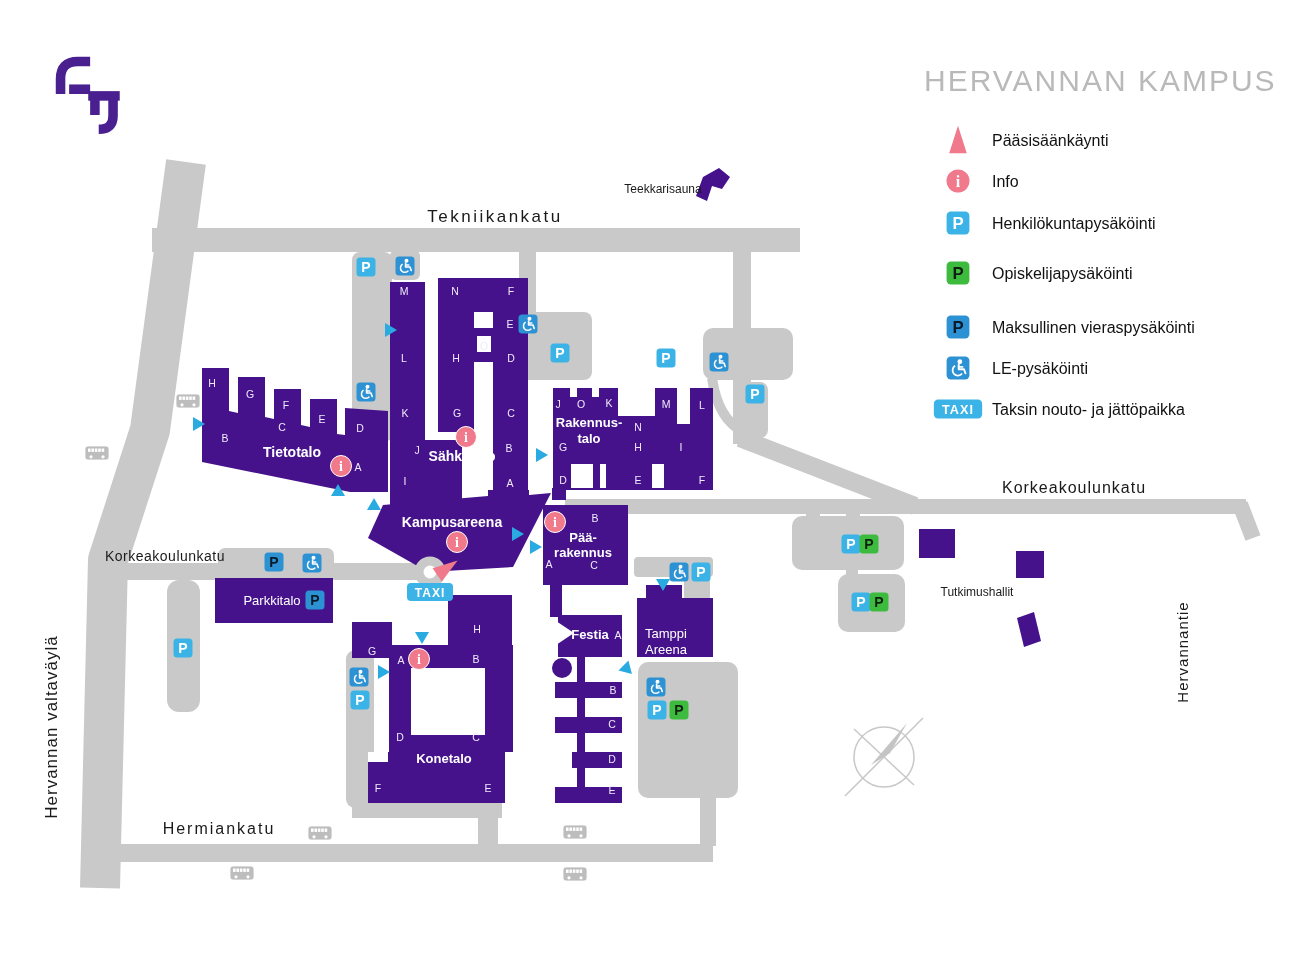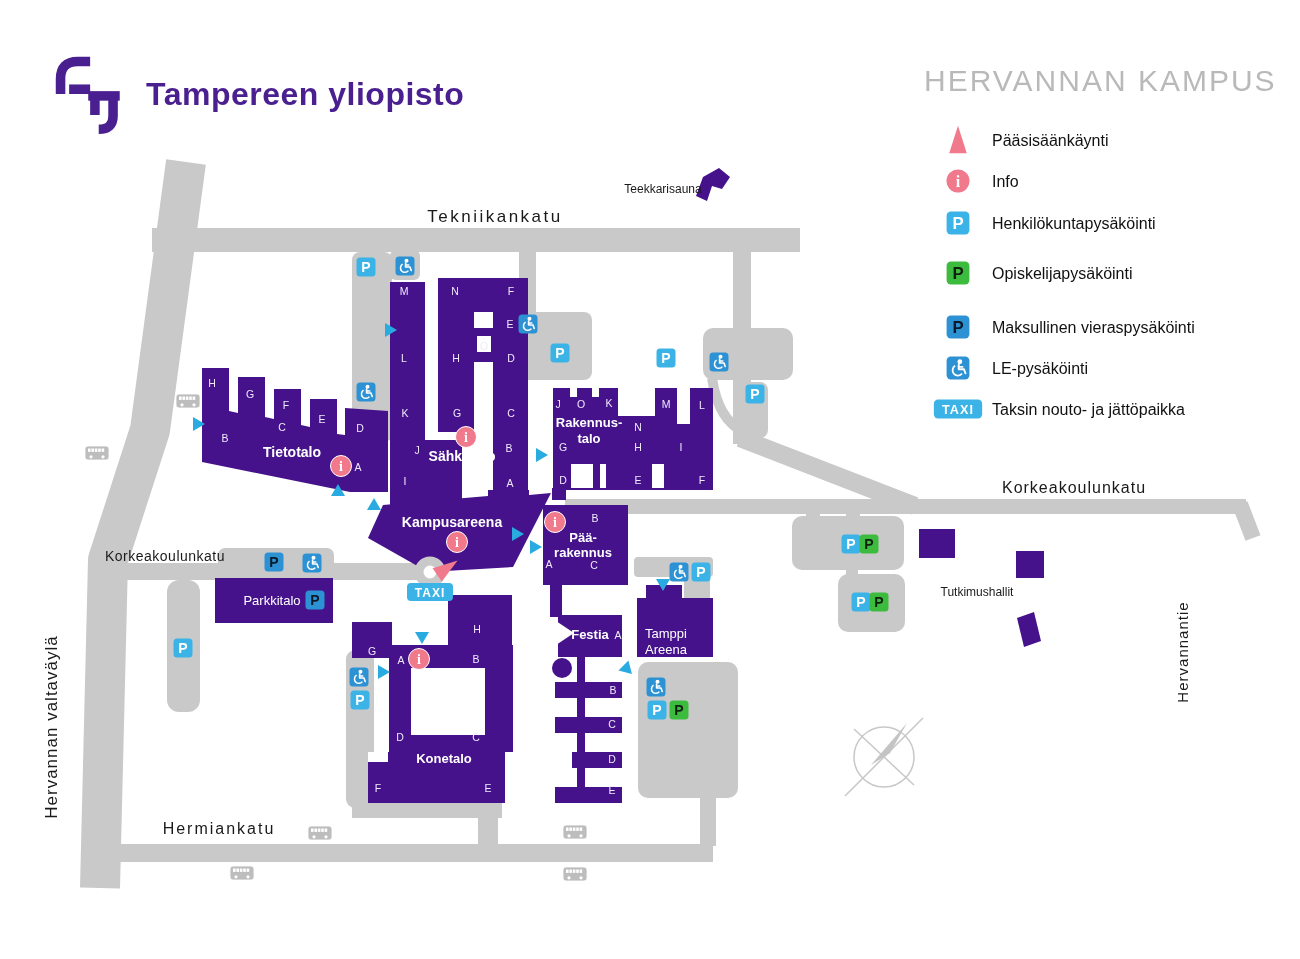--- a/index.html
+++ b/index.html
@@ -19,21 +19,20 @@
   <div class="logo">
     <svg width="86" height="84" viewBox="44 52 90 88">
       <g stroke="#4a1f8f" stroke-width="10" fill="none">
         <path d="M55,96 L55,80 Q55,62 73,62 L86,62"></path>
         <path d="M64,91 L86,91"></path>
         <path d="M84,98 L117,98"></path>
         <path d="M91,100 L91,118"></path>
         <path d="M110,94 L110,119 Q110,133 95,133"></path>
       </g>
     </svg>
-    <span class="logo-text">Tampereen yliopisto</span>
   </div>
 
   <div class="title">HERVANNAN KAMPUS</div>
 
   <svg id="map-svg" width="1300" height="959" viewBox="0 0 1300 959">
 
     <g fill="#c9c9c9">
       <path d="M186,162 L150,430 L108,560 L100,888" stroke="#c9c9c9" stroke-width="40" fill="none" stroke-linejoin="round"></path>
       <rect x="152" y="228" width="648" height="24"></rect>
       <rect x="733" y="252" width="18" height="192"></rect>

